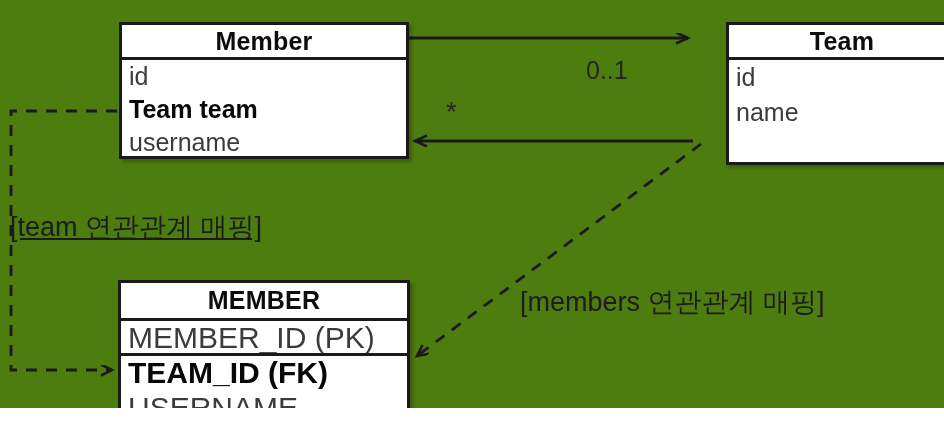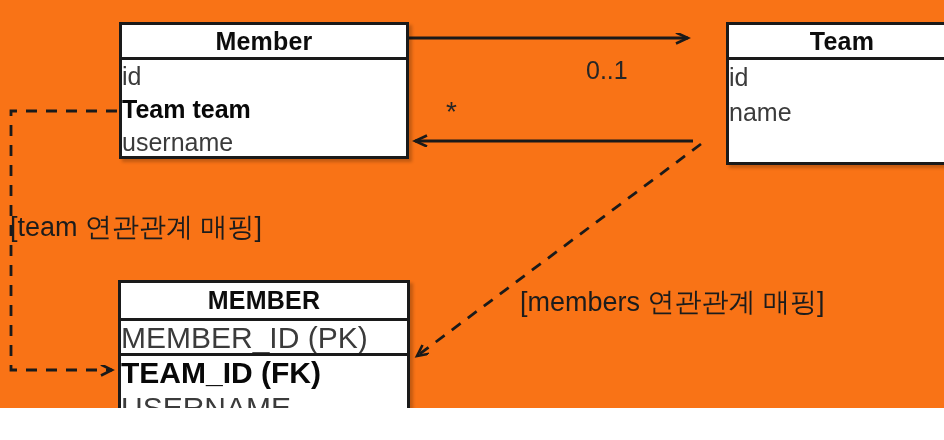--- a/index.html
+++ b/index.html
@@ -7,21 +7,21 @@
     padding: 0;
     background: #ffffff;
   }
   body {
     font-family: "Liberation Sans", "DejaVu Sans", sans-serif;
   }
   #canvas {
     position: relative;
     width: 944px;
     height: 408px;
-    background: #f97316;
+    background: #4d7c0f;
     overflow: hidden;
   }
 
   
   .uml-box {
     position: absolute;
     box-sizing: border-box;
     background: #ffffff;
     border: 3px solid #1a1a1a;
     box-shadow: 3px 3px 3px rgba(0,0,0,0.22);
@@ -38,20 +38,21 @@
     overflow: hidden;
   }
   .box-body {
     box-sizing: border-box;
     width: 100%;
     padding: 0;
   }
   .attr {
     box-sizing: border-box;
     width: 100%;
+    padding-left: 7px;
     color: #3b3b3b;
     white-space: nowrap;
     overflow: hidden;
   }
   .attr.bold {
     font-weight: bold;
     color: #080808;
   }
   .attr.divider {
     border-bottom: 3px solid #1a1a1a;
@@ -88,21 +89,21 @@
   #label-0-1 { left: 586px; top: 56px; text-align: right; }
   #label-star { left: 446px; top: 96px; font-size: 28px; }
 
   
   .annotation {
     position: absolute;
     font-size: 27px;
     color: #1c1c1c;
     white-space: nowrap;
   }
-  #ann-team { left: 10px; top: 209px; }
+  #ann-team { left: 10px; top: 209px; text-decoration: underline; }
   #ann-members { left: 520px; top: 262px; margin-top: 22px; }
 
   
   #wires {
     position: absolute;
     left: 0; top: 0;
     width: 944px; height: 440px;
     pointer-events: none;
   }
 </style>

